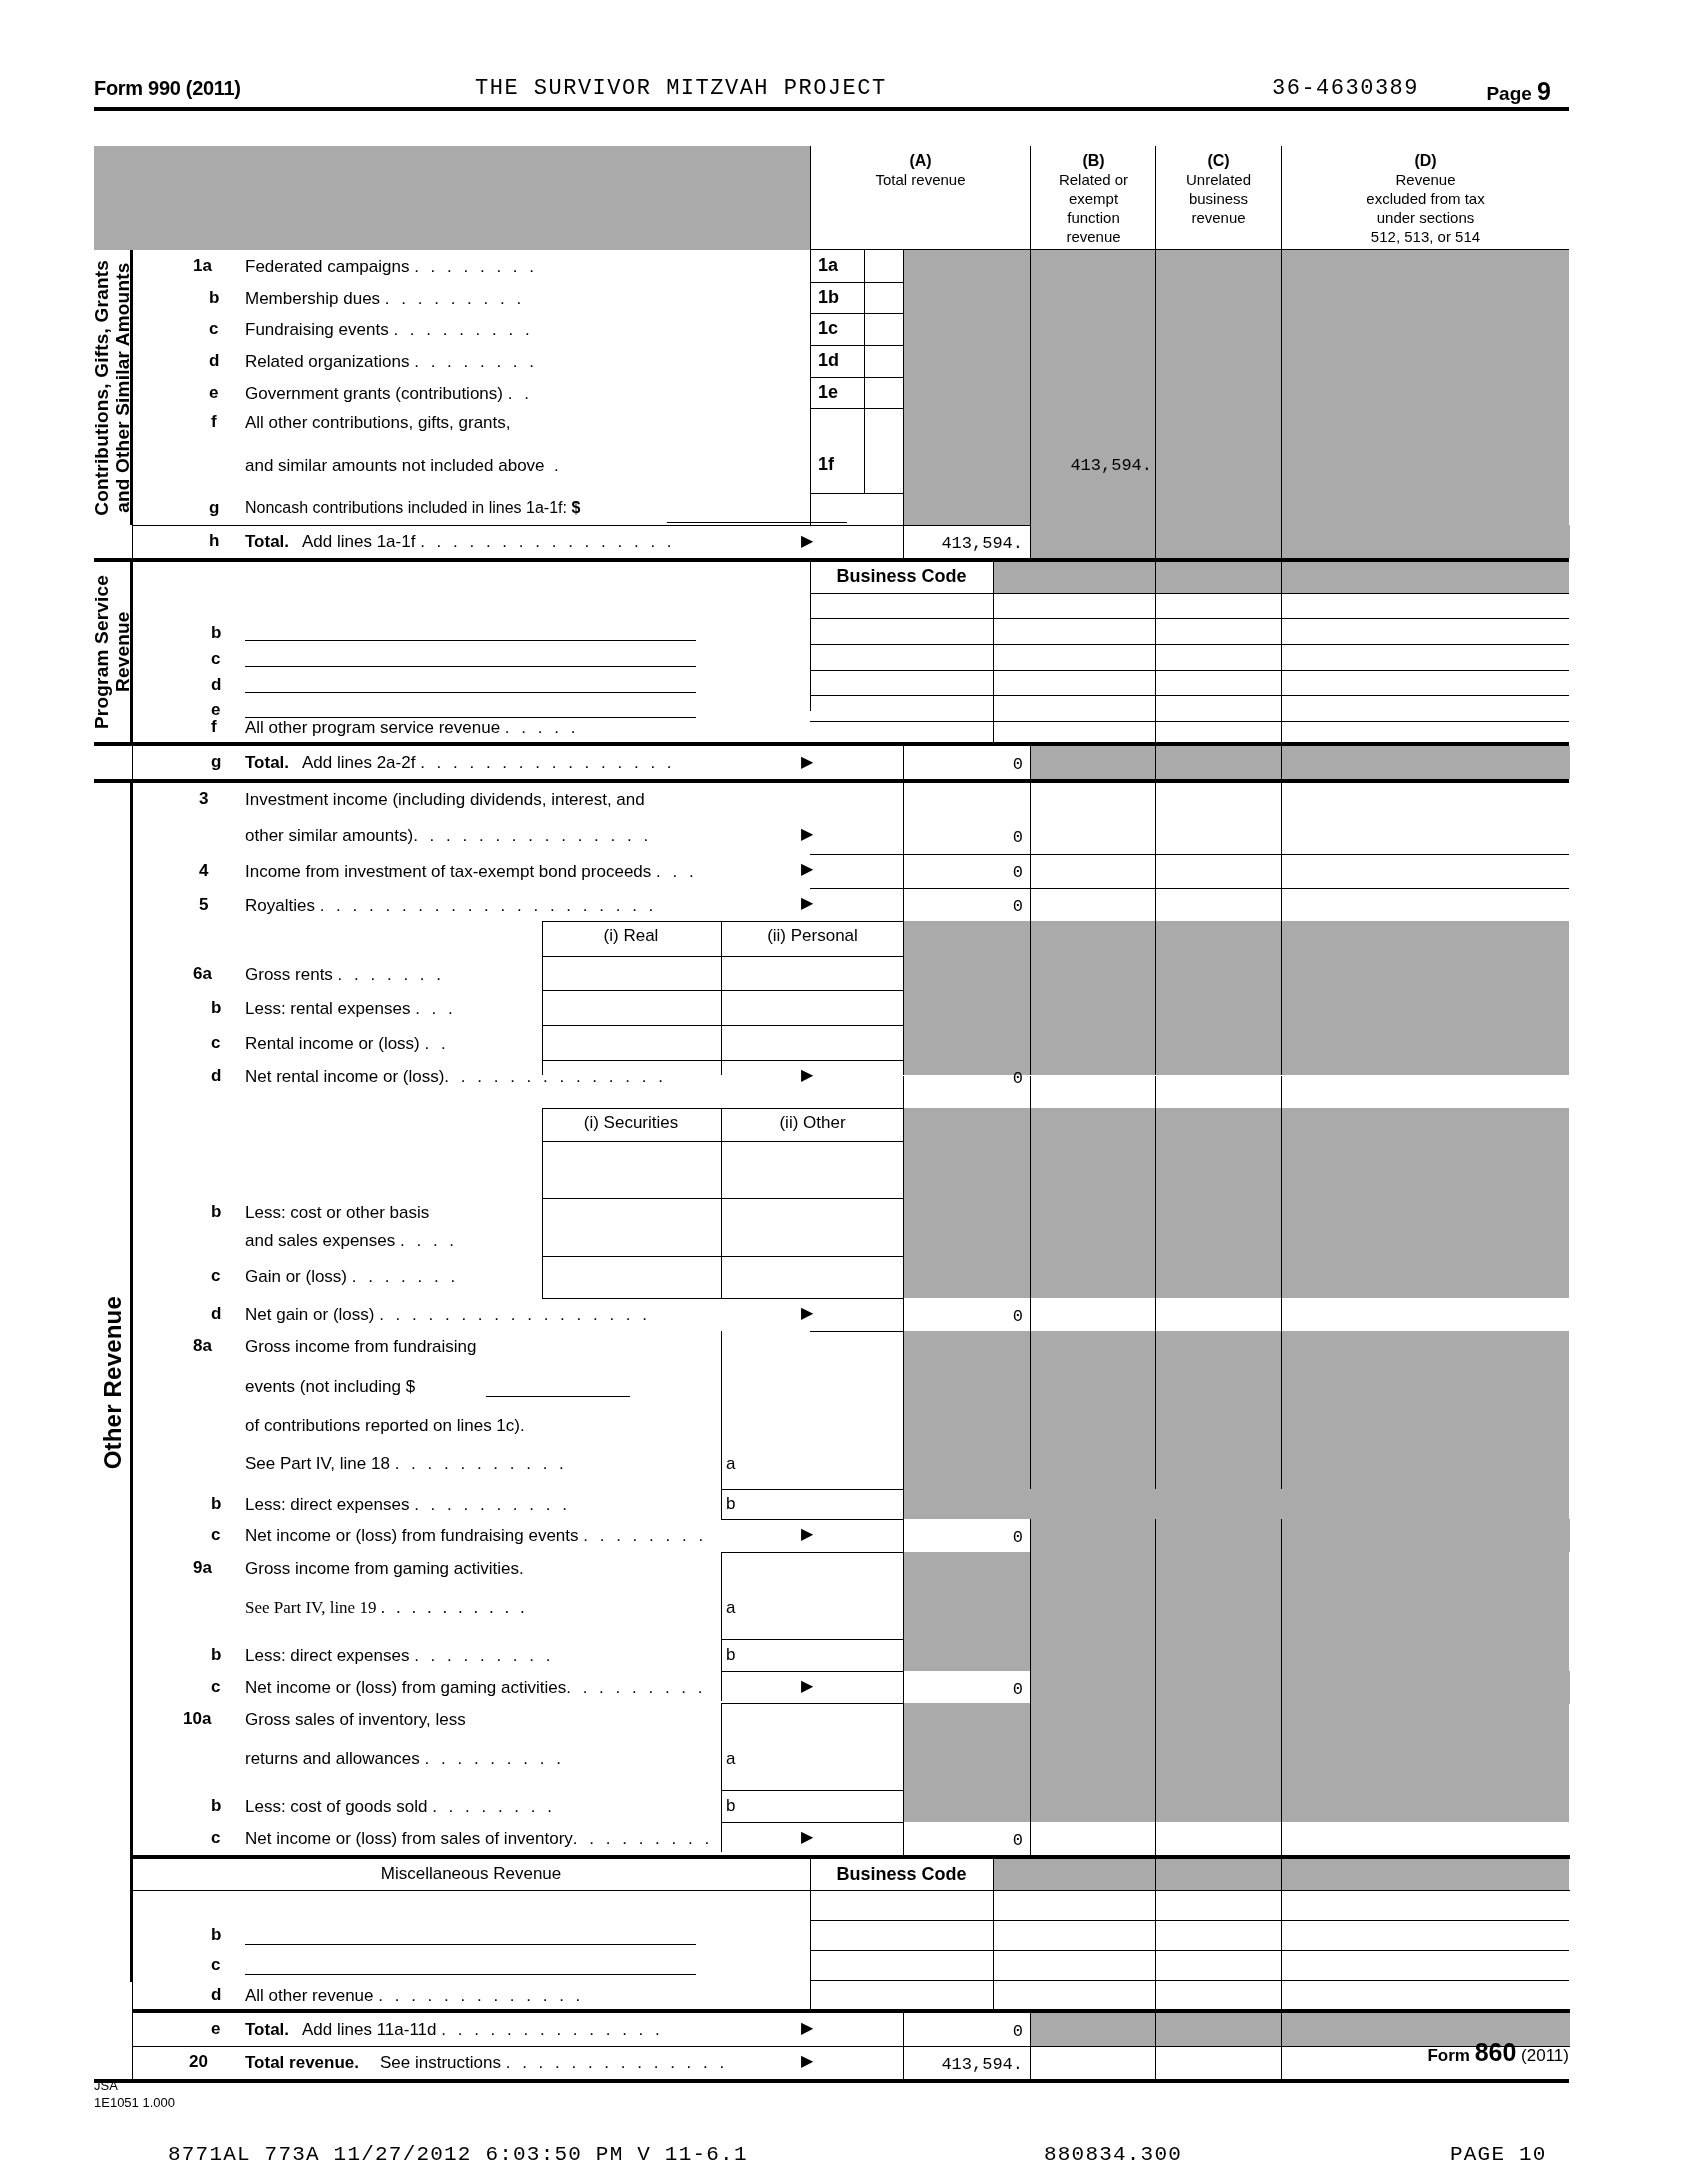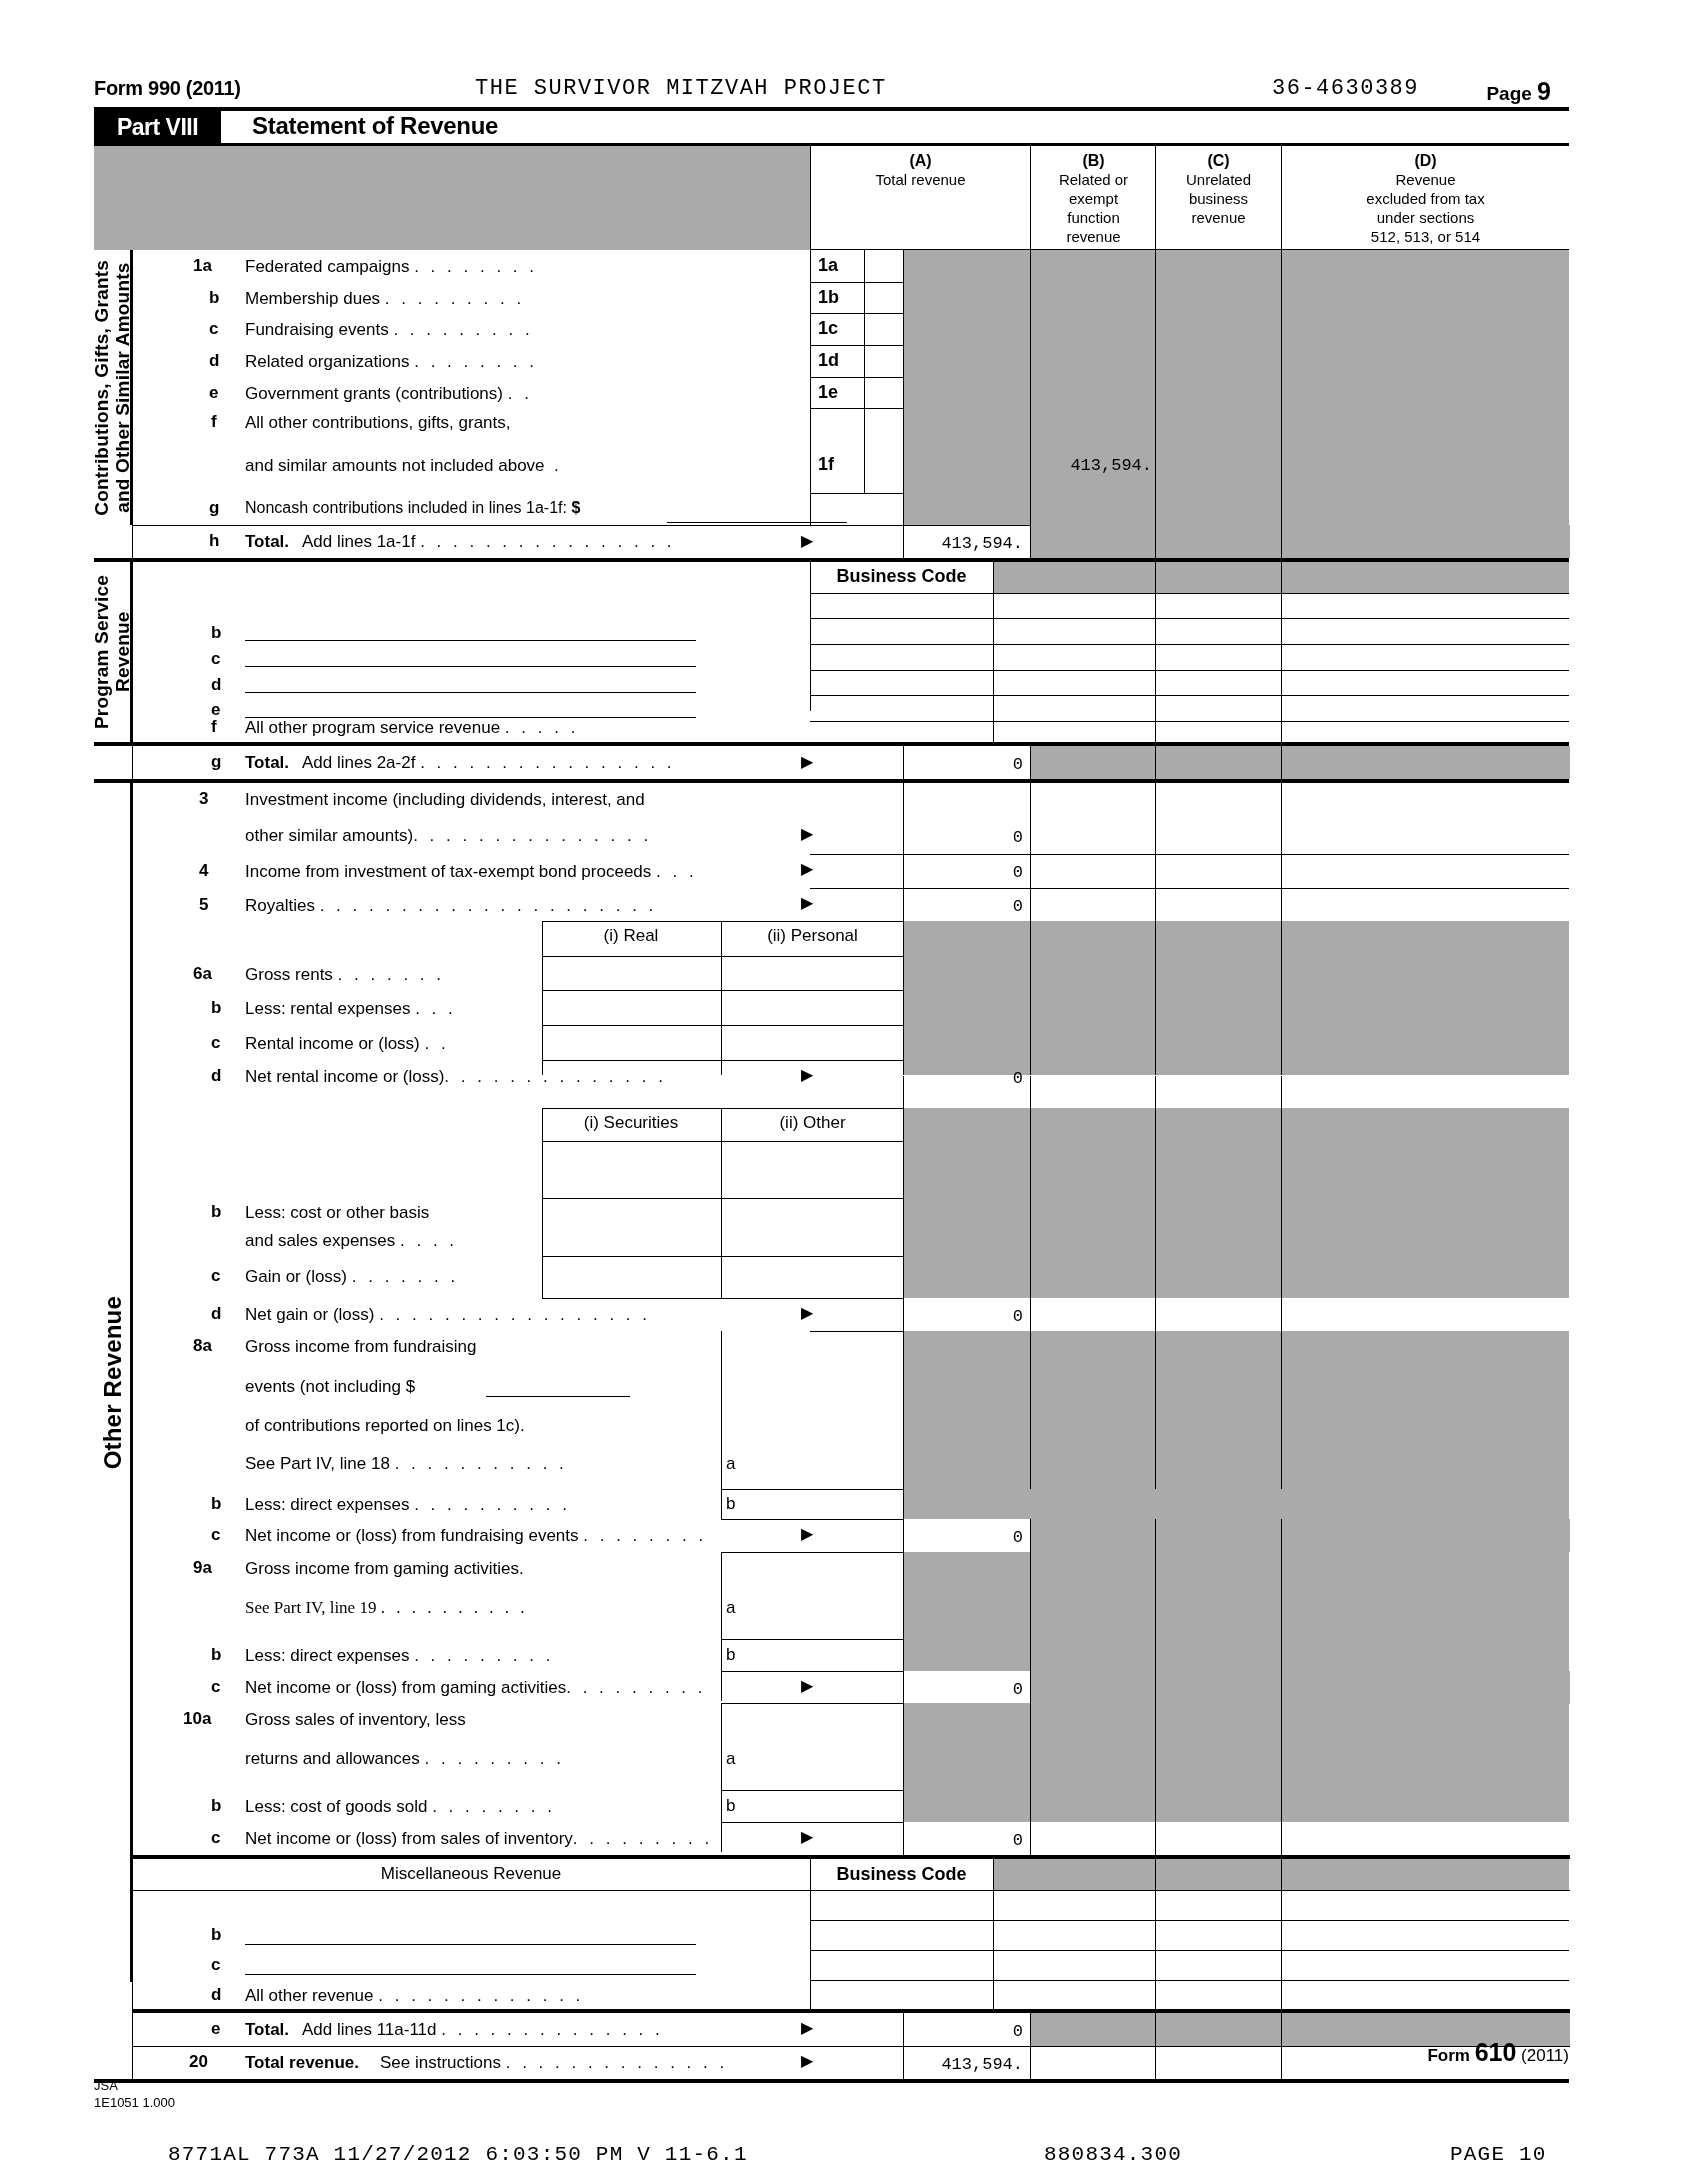--- a/index.html
+++ b/index.html
@@ -90,24 +90,20 @@
 <div class="page">
 
   <div class="hdr">
     <div class="hdr-form">Form 990 (2011)</div>
     <div class="hdr-org">THE SURVIVOR MITZVAH PROJECT</div>
     <div class="hdr-ein">36-4630389</div>
     <div class="hdr-page"><span>Page</span> <b>9</b></div>
   </div>
   <div class="hdr-rule"></div>
 
-  <div class="partbar">
-    <div class="part-tag">Part VIII</div>
-    <div class="part-title">Statement of Revenue</div>
-  </div>
 
   <div class="tbl">
 
     <div class="hdrband">
       <div class="grayfill"></div>
       <div class="colcell" style="left:716px;width:220px;">
         <b>(A)</b><br>
         <span>Total revenue</span>
       </div>
       <div class="colcell" style="left:936px;width:126px;">
@@ -553,21 +549,21 @@
     <div class="vline" style="left:809px;top:1900px;height:33px;"></div>
     <div class="vline" style="left:936px;top:1900px;height:33px;"></div>
     <div class="vline" style="left:1061px;top:1900px;height:33px;"></div>
     <div class="vline" style="left:1187px;top:1900px;height:33px;"></div>
     <div class="vline" style="left:38px;top:104px;height:1829px;"></div>
     <div class="secline" style="top:1933px;left:0px;width:1475px;"></div>
   </div>
 
   <div class="foot990">
     <span>Form</span>
-    <b>610</b>
+    <b>860</b>
     <i>(2011)</i>
   </div>
   <div class="jsa">
     <div>JSA</div>
     <div>1E1051 1.000</div>
   </div>
   <div class="trailer">8771AL 773A  11/27/2012  6:03:50 PM   V 11-6.1</div>
   <div class="trailer2">880834.300</div>
   <div class="trailer3">PAGE 10</div>
 

